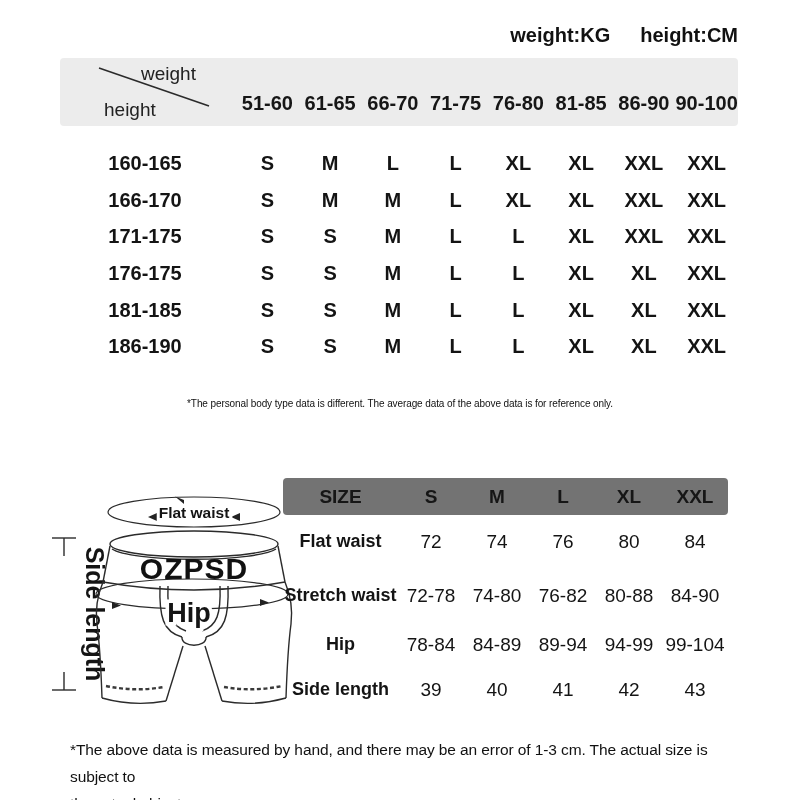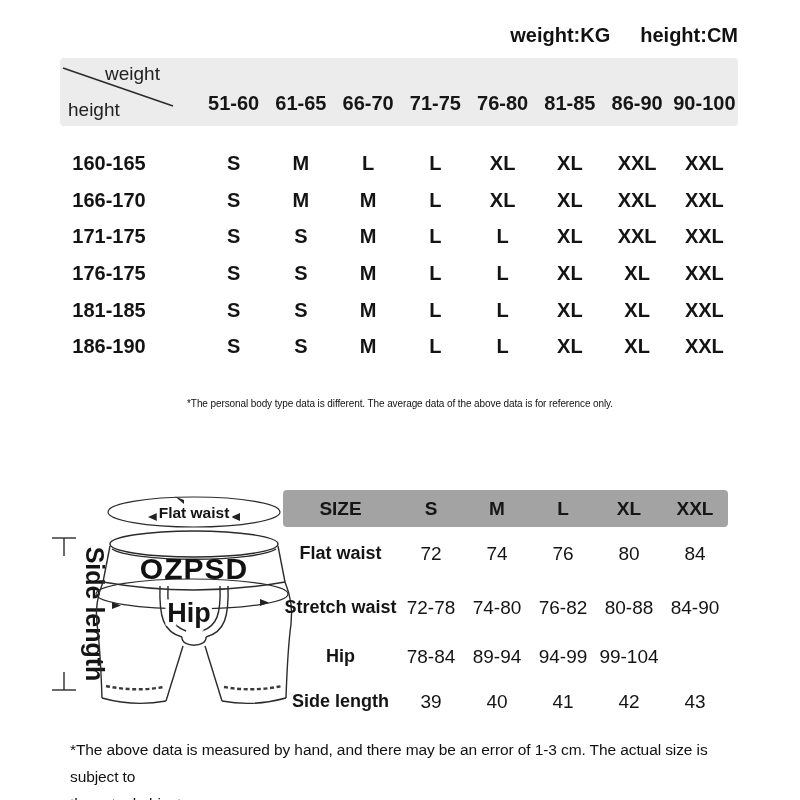--- a/index.html
+++ b/index.html
@@ -7,21 +7,21 @@
   body { font-family:"Liberation Sans","DejaVu Sans",sans-serif; color:#1a1a1a; }
   .page { position:relative; width:800px; height:800px; background:#ffffff; overflow:hidden; }
 
   
   .units { position:absolute; top:24px; right:62px; display:flex; gap:30px;
            font-size:20px; font-weight:700; color:#111; }
 
   
   .t1-header { position:absolute; left:60px; top:58px; width:678px; height:68px;
                background:#ececec; border-radius:4px; }
-  .t1-grid { display:grid; grid-template-columns:140px repeat(8,1fr); width:100%; height:100%; }
+  .t1-grid { display:grid; grid-template-columns:140px repeat(8,1fr); width:100%; height:100%;padding-left:36px; }
   .t1-header .colcell { display:flex; align-items:flex-end; justify-content:center;
                padding-bottom:11px; font-size:20px; font-weight:700; color:#161616;text-align:right; }
   .corner { position:relative; width:140px; height:68px; }
   .corner svg { position:absolute; left:0; top:0; overflow:visible; }
   .corner .cw { position:absolute; left:45px; top:5px;  font-size:19px; font-weight:400; color:#222; }
   .corner .ch { position:absolute; left:8px;  bottom:5px; font-size:19px; font-weight:400; color:#222; }
 
   
   .t1-body { position:absolute; left:60px; top:145px; width:678px; }
   .t1-row { height:36.7px; }
@@ -32,21 +32,21 @@
   .note1 { position:absolute; left:0; top:398px; width:800px; text-align:center;
            font-size:10px; font-weight:500; color:#111; letter-spacing:-0.1px; }
 
   
   .diagram { position:absolute; left:42px; top:476px; }
   .diagram svg text { font-family:"Liberation Sans","DejaVu Sans",sans-serif; }
 
   
   .t2 { position:absolute; left:283px; top:478px; width:445px; }
   .t2-grid { display:grid; grid-template-columns:115px repeat(5,1fr); }
-  .t2-head { height:37px; background:#a3a3a3; border-radius:4px;margin-top:12px; }
+  .t2-head { height:37px; background:#737373; border-radius:4px; }
   .t2-head .cell { display:flex; align-items:center; justify-content:center;
                    font-size:19px; font-weight:700; color:#161616; }
   .t2-row .cell { display:flex; align-items:center; justify-content:center;
                   font-size:19px; font-weight:500; color:#141414; text-align:center; }
   .t2-row .rlabel { font-weight:700; font-size:18px; line-height:1.1; }
   .t2-row:nth-child(1) { height:54px; }
   .t2-row:nth-child(2) { height:54px; }
   .t2-row:nth-child(3) { height:44px; }
   .t2-row:nth-child(4) { height:46px; }
 
@@ -232,20 +232,21 @@
           <div class="cell rlabel">Stretch waist</div>
           <div class="cell">72-78</div>
           <div class="cell">74-80</div>
           <div class="cell">76-82</div>
           <div class="cell">80-88</div>
           <div class="cell">84-90</div>
         </div>
         <div class="t2-row t2-grid">
           <div class="cell rlabel">Hip</div>
           <div class="cell">78-84</div>
+          <div class="cell">84-89</div>
           <div class="cell">89-94</div>
           <div class="cell">94-99</div>
           <div class="cell">99-104</div>
         </div>
         <div class="t2-row t2-grid">
           <div class="cell rlabel">Side length</div>
           <div class="cell">39</div>
           <div class="cell">40</div>
           <div class="cell">41</div>
           <div class="cell">42</div>

